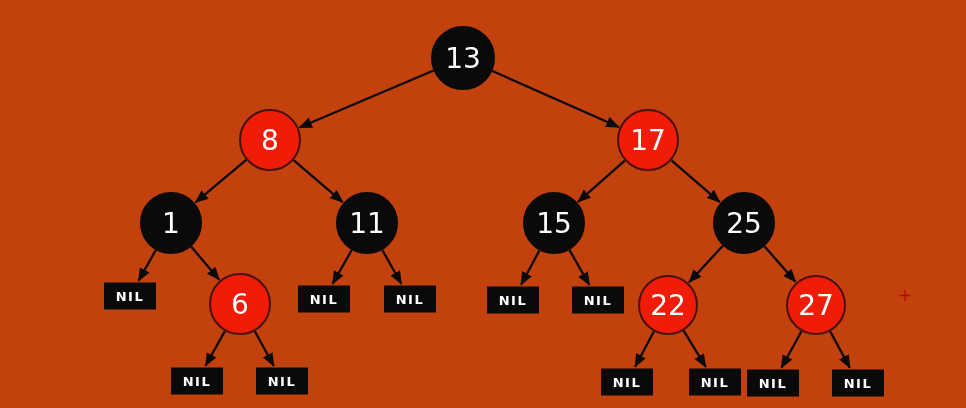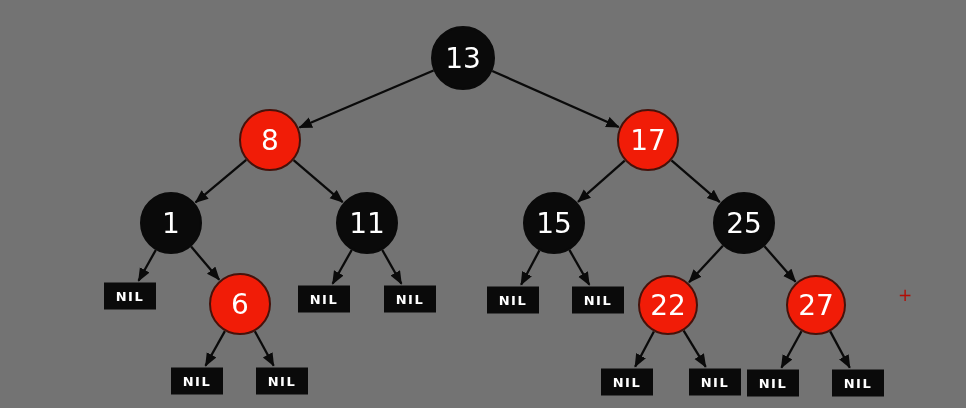--- a/index.html
+++ b/index.html
@@ -5,21 +5,21 @@
   html, body {
     margin: 0;
     padding: 0;
     background: #ffffff;
     font-family: "DejaVu Sans", "Liberation Sans", sans-serif;
   }
   #stage {
     position: relative;
     width: 966px;
     height: 408px;
-    background: #737373;
+    background: #c2410c;
     overflow: hidden;
   }
   #tree-svg {
     position: absolute;
     left: 0;
     top: 0;
     display: block;
   }
   .node-label {
     font-family: "DejaVu Sans", "Liberation Sans", sans-serif;

